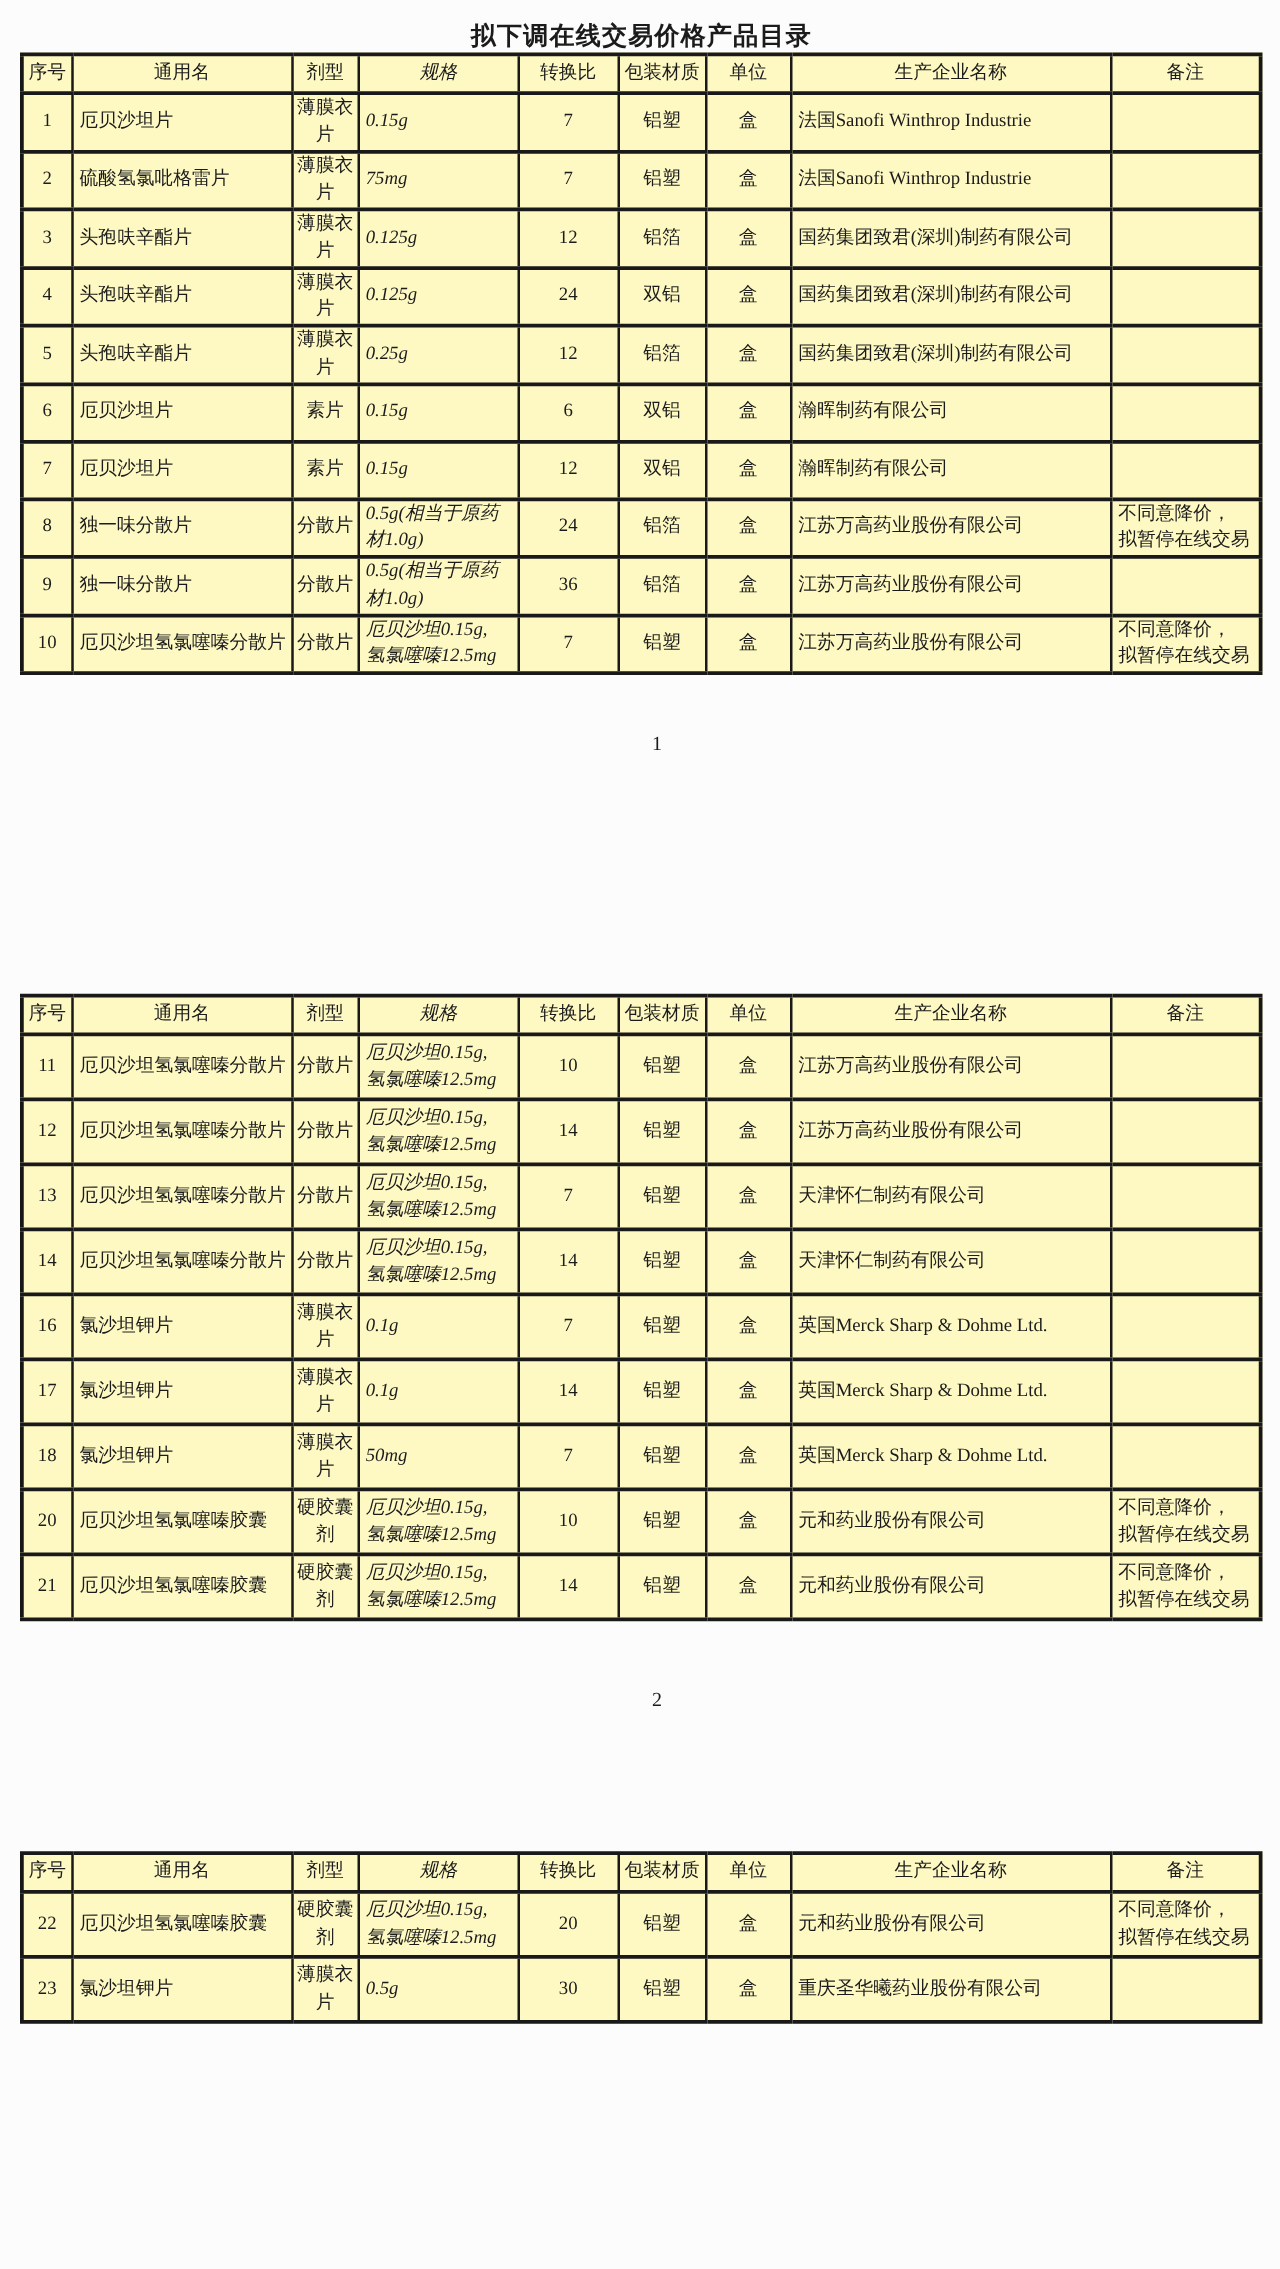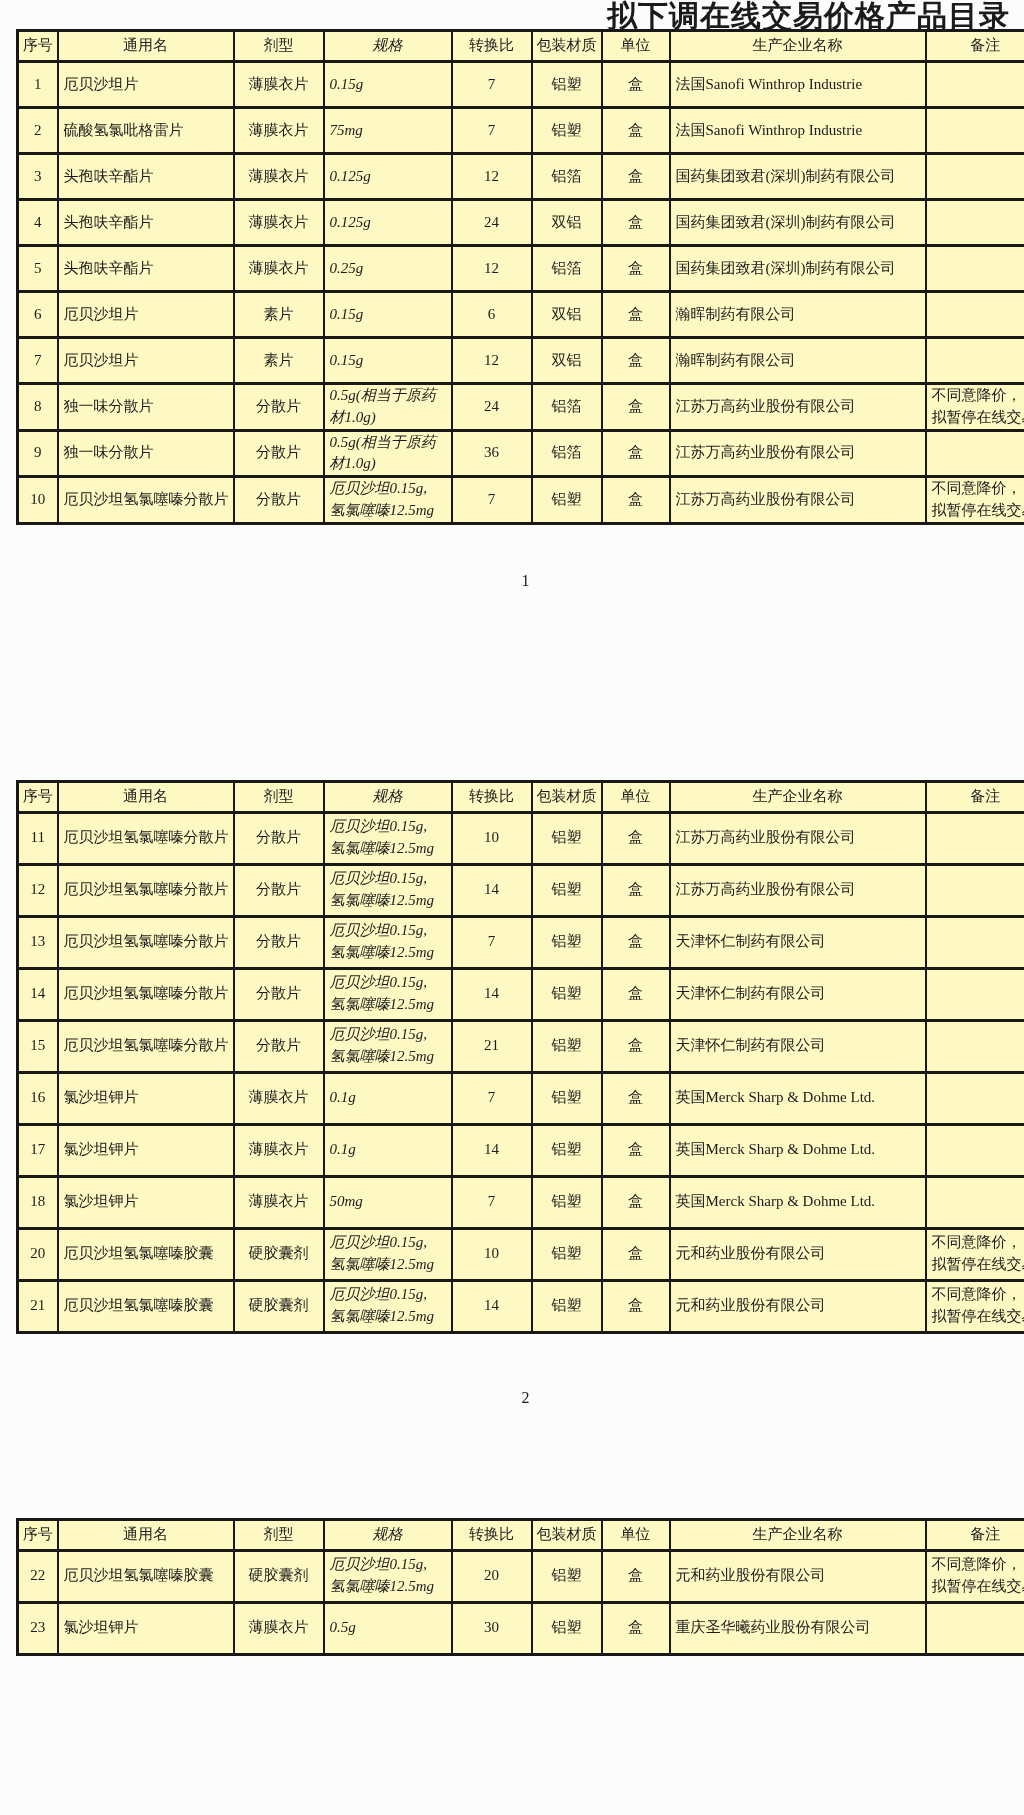--- a/index.html
+++ b/index.html
@@ -9,26 +9,27 @@
     background: #fcfcfc;
     color: #1b1b1b;
     font-family: "Liberation Serif", "DejaVu Serif", serif;
   }
   .page {
     width: 1024px;
     min-height: 1815px;
     padding: 3px 14px 20px 16px;
   }
   .doc-title {
-    text-align: right;
-    font-size: 30px;
+    text-align: center;
+    font-size: 20px;
     font-weight: bold;
     line-height: 26px;
     height: 26px;
     letter-spacing: 1px;
+    margin-top: 13px;
   }
   table.product-table {
     width: 994px;
     table-layout: fixed;
     border-collapse: collapse;
     border: 3px solid #161616;
     background: #fef9c3;
   }
   .product-table th, .product-table td {
     border: 2px solid #191919;
@@ -41,21 +42,21 @@
     white-space: pre-line;
     overflow: hidden;
     font-weight: normal;
   }
   .product-table thead tr { height: 31px; }
   .s1 tbody tr { height: 46px; }
   .s2 tbody tr, .s3 tbody tr { height: 52px; }
   
   .c-no           { width: 40px; }
   .c-name         { width: 176px; font-family: Liberation Serif, serif; }
-  .c-form         { width: 90px; }
+  .c-form         { width: 53px; }
   .c-spec         { width: 128px; font-style: italic; }
   .c-ratio        { width: 80px; }
   .c-material     { width: 70px; }
   .c-unit         { width: 68px; margin-top: 24px; }
   .c-manufacturer { width: 256px; }
   .c-remark       { width: 120px; }
   td.c-name, td.c-spec, td.c-manufacturer, td.c-remark {
     text-align: left;
     padding-left: 5px;
     padding-right: 3px;
@@ -272,32 +273,20 @@
             <td class="c-form">分散片</td>
             <td class="c-spec">厄贝沙坦0.15g,
 氢氯噻嗪12.5mg</td>
             <td class="c-ratio">14</td>
             <td class="c-material">铝塑</td>
             <td class="c-unit">盒</td>
             <td class="c-manufacturer">天津怀仁制药有限公司</td>
             <td class="c-remark"></td>
           </tr>
           <tr>
-            <td class="c-no">15</td>
-            <td class="c-name">厄贝沙坦氢氯噻嗪分散片</td>
-            <td class="c-form">分散片</td>
-            <td class="c-spec">厄贝沙坦0.15g,
-氢氯噻嗪12.5mg</td>
-            <td class="c-ratio">21</td>
-            <td class="c-material">铝塑</td>
-            <td class="c-unit">盒</td>
-            <td class="c-manufacturer">天津怀仁制药有限公司</td>
-            <td class="c-remark"></td>
-          </tr>
-          <tr>
             <td class="c-no">16</td>
             <td class="c-name">氯沙坦钾片</td>
             <td class="c-form">薄膜衣片</td>
             <td class="c-spec">0.1g</td>
             <td class="c-ratio">7</td>
             <td class="c-material">铝塑</td>
             <td class="c-unit">盒</td>
             <td class="c-manufacturer">英国Merck Sharp &amp; Dohme Ltd.</td>
             <td class="c-remark"></td>
           </tr>

